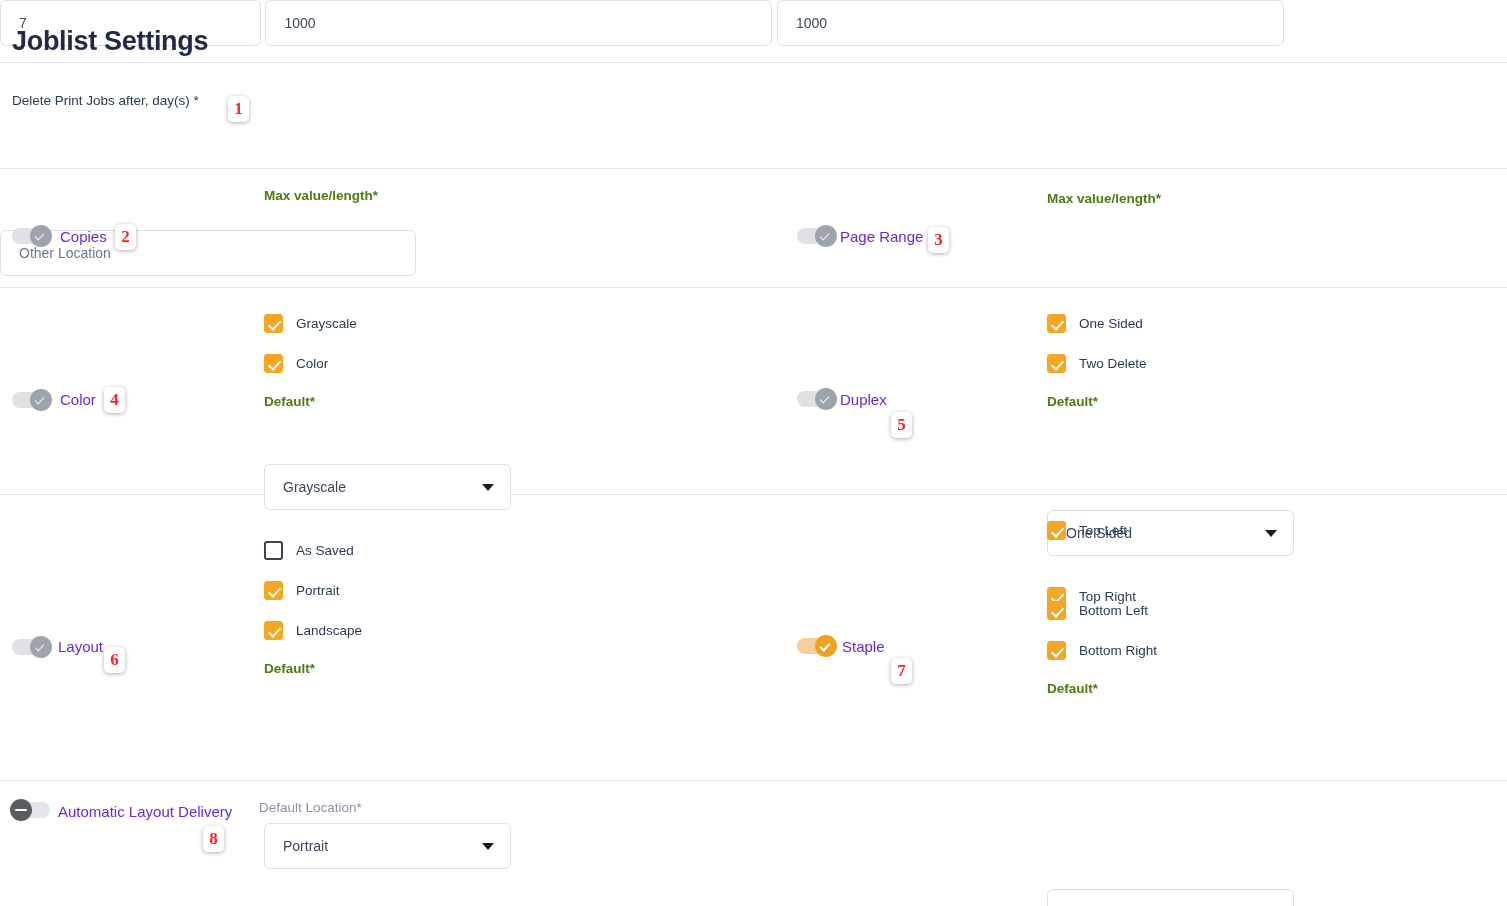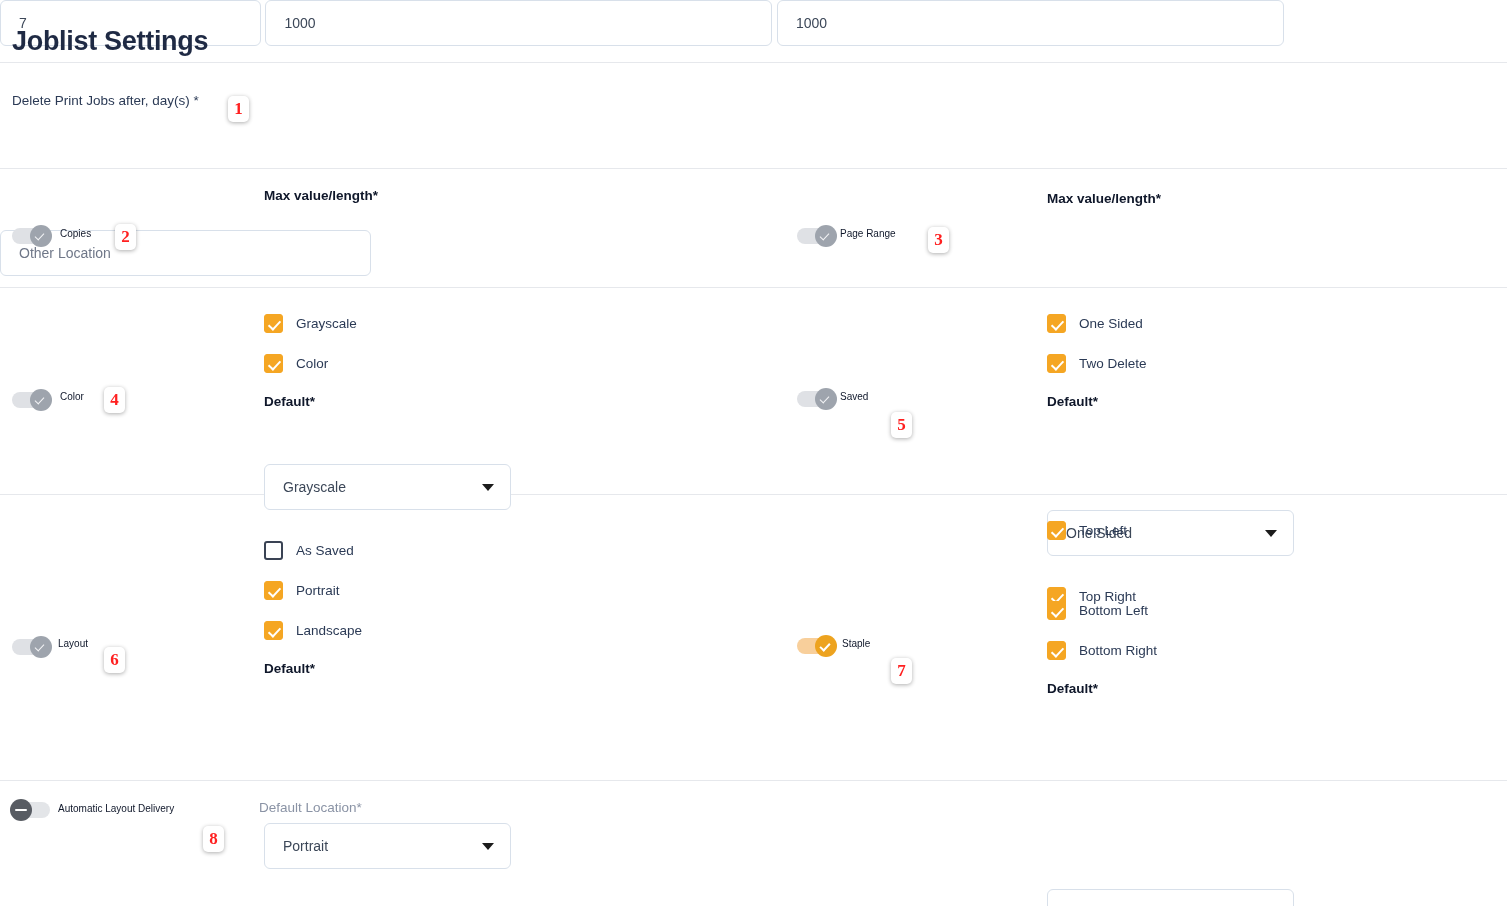--- a/index.html
+++ b/index.html
@@ -41,31 +41,31 @@
 
   
   .lbl {
     font-size: 13.5px;
     color: #2b3a55;
     white-space: nowrap;
   }
   .lbl-bold {
     font-size: 13.5px;
     font-weight: bold;
-    color: #0f172a;
+    color: #4d7c0f;
     white-space: nowrap;
   }
   .lbl-muted {
     font-size: 13.5px;
     color: #8a93a5;
     white-space: nowrap;
   }
   .lbl-toggle {
-    font-size: 10px;
-    color: #0f172a;
+    font-size: 15px;
+    color: #6d28d9;
     white-space: nowrap;
   }
 
   
   .field {
     border: 1px solid #d8e0ea;
     border-radius: 6px;
     background: #ffffff;
     font-family: "Liberation Sans", "DejaVu Sans", sans-serif;
     font-size: 14px;
@@ -260,21 +260,21 @@
 <div class="abs lbl-bold" style="left:264px; top:394px;">Default*</div>
 <div class="select abs" style="left:264px; top:418px; width:247px; height:46px;">
   <span class="sel-val">Grayscale</span>
   <span class="caret"></span>
 </div>
 
 
 <div class="toggle grey" style="left:797px; top:391px;">
     <span class="knob"></span>
   </div>
-<div class="abs lbl-toggle" style="left:840px; top:391px;">Saved</div>
+<div class="abs lbl-toggle" style="left:840px; top:391px;">Duplex</div>
 <div class="badge" style="left:891px; top:412px;">5</div>
 
 <div class="cbrow" style="left:1047px; top:314px;">
   <span class="cbox on"></span>
   <span class="cblabel">One Sided</span>
 </div>
 <div class="cbrow" style="left:1047px; top:354px;">
   <span class="cbox on"></span>
   <span class="cblabel">Two Delete</span>
 </div>
@@ -338,16 +338,16 @@
 
 </div>
 
 
 <div class="toggle off" style="left:12px; top:802px;">
     <span class="knob"></span>
   </div>
 <div class="abs lbl-toggle" style="left:58px; top:803px;">Automatic Layout Delivery</div>
 <div class="badge" style="left:203px; top:826px;">8</div>
 <div class="abs lbl-muted" style="left:233px; top:800px;margin-left:26px;">Default Location*</div>
-<input class="field muted" type="text" style="left: 233px; top: 824px; width: 371px; height: 46px;" value="Other Location">
+<input class="field muted" type="text" style="left: 233px; top: 824px; width: 416px; height: 46px;" value="Other Location">
 
 
 
 
 </body></html>

